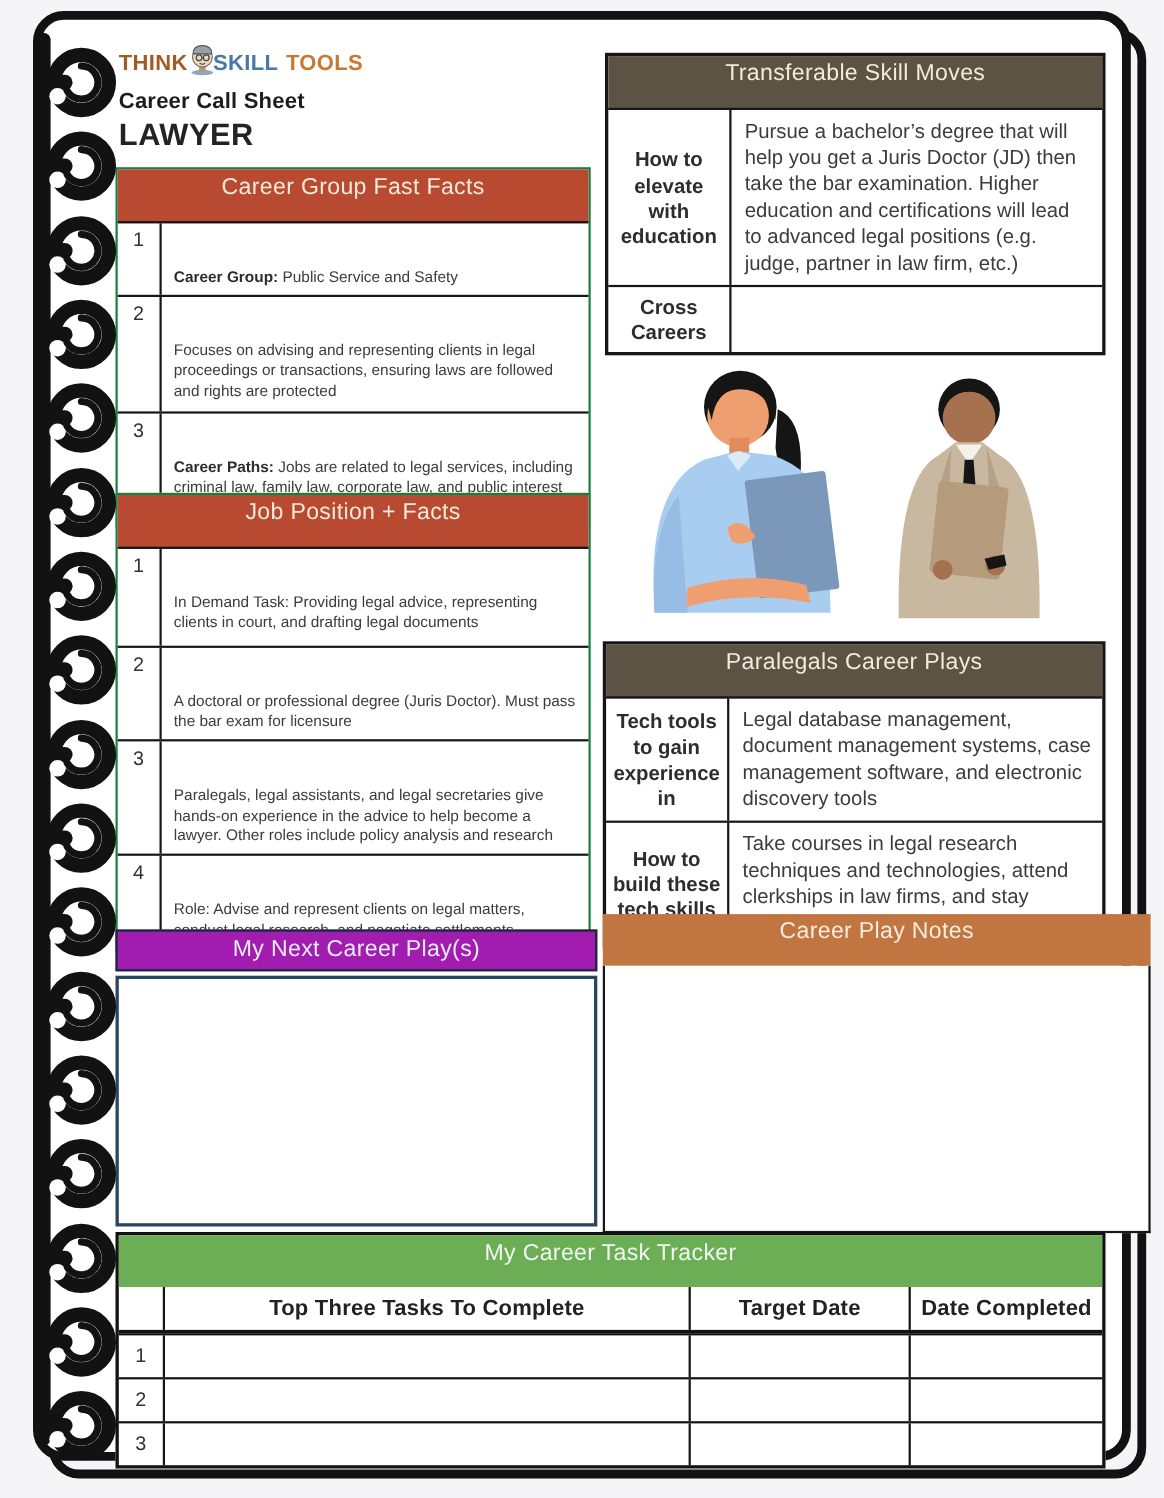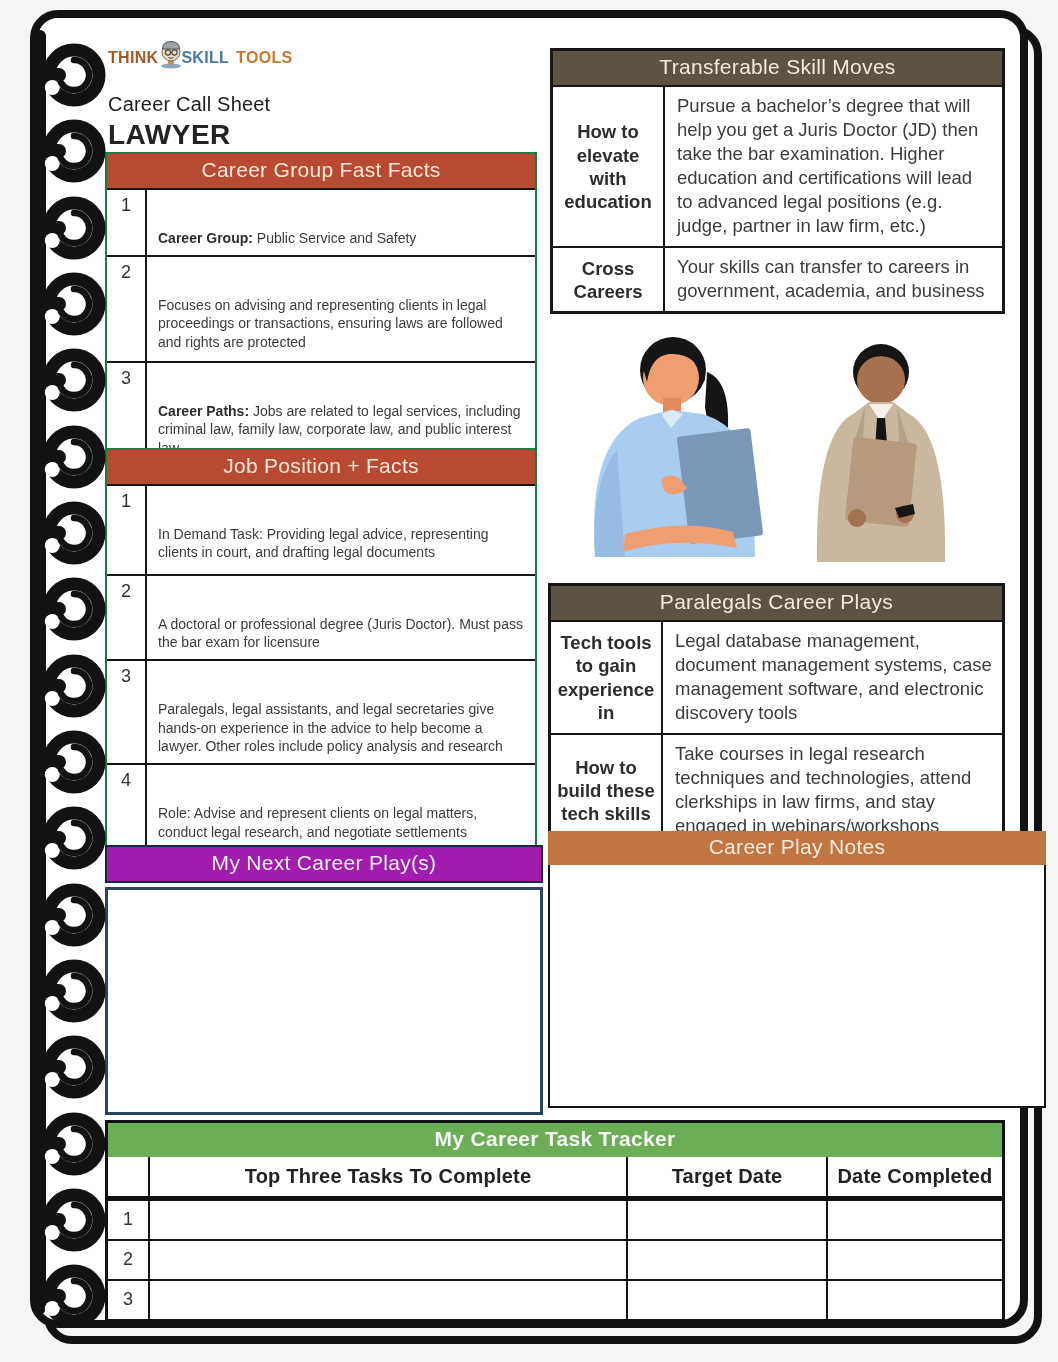--- a/index.html
+++ b/index.html
@@ -17,38 +17,38 @@
   .page{
     position:absolute;left:30px;top:10px;width:982px;height:1302px;
     border:8px solid #121212;border-radius:28px;background:#ffffff;z-index:1;
   }
   .binding{position:absolute;left:0;top:0;z-index:3;}
   .content{position:absolute;left:0;top:0;width:1058px;height:1362px;z-index:2;}
 
   
   .brand{position:absolute;left:108px;top:42px;}
   .logo-row{display:flex;align-items:center;gap:2px;height:32px;}
-  .logo-word{font-size:16px;font-weight:bold;letter-spacing:.3px;}
+  .logo-word{font-size:20px;font-weight:bold;letter-spacing:.3px;}
   .logo-think{color:#a45a22;}
   .logo-skill{color:#4878a8;margin-left:-3px;}
   .logo-tools{color:#c8792f;margin-left:5px;}
   .mascot{margin:-8px -2px 0 -2px;}
-  .sheet-label{font-size:20px;font-weight:400;color:#1d1d1d;margin-top:19px;letter-spacing:.2px;}
+  .sheet-label{font-size:20px;font-weight:700;color:#1d1d1d;margin-top:7px;letter-spacing:.2px;}
   .career-title{font-size:28px;font-weight:bold;color:#232323;margin-top:3px;letter-spacing:.5px;}
 
   
   .bar{
     text-align:center;color:#f3ead9;font-size:21px;letter-spacing:.3px;
-    padding:4px 0 6px 0;
+    padding:4px 0 19px 0;
   }
   .bar-red{background:#b94a32;}
   .bar-brown{background:#5d5345;}
   .bar-blue{background:#a21caf;color:#e8eef5;}
   .bar-orange{background:#c17540;color:#f6ece0;}
-  .bar-green{background:#6cae55;color:#f2f7ef;font-weight:bold;}
+  .bar-green{background:#6cae55;color:#f2f7ef;}
 
   
   .facts{position:absolute;width:432px;border:2px solid #15803d;background:#fff;box-sizing:border-box;}
   .facts .bar{border-bottom:2px solid #161616;}
   .t-row{display:grid;grid-template-columns:40px 1fr;box-sizing:border-box;}
   .t-row + .t-row{border-top:2px solid #161616;}
   .num-cell{
     border-right:2px solid #161616;text-align:center;padding-top:5px;
     font-size:18px;color:#333;
   }
@@ -189,21 +189,20 @@
   </div>
 
   <div class="lfacts" style="left:550px;top:48px;">
     <div class="bar bar-brown">Transferable Skill Moves</div>
     <div class="l-row" style="min-height:158px;">
       <div class="label-cell">How to elevate with education</div>
       <div class="value-cell">Pursue a bachelor’s degree that will help you get a Juris Doctor (JD) then take the bar examination. Higher education and certifications will lead to advanced legal positions (e.g. judge, partner in law firm, etc.)</div>
     </div>
     <div class="l-row" style="min-height:54px;">
       <div class="label-cell">Cross Careers</div>
-      <div class="value-cell">Your skills can transfer to careers in government, academia, and business</div>
     </div>
   </div>
 
   <svg class="illu" width="430" height="252" viewBox="0 0 430 252">
 
     <g>
       <path d="M142 50 Q168 60 162 120 Q158 160 148 175 L136 172 Q148 130 140 85 Z" fill="#151515"></path>
       <circle cx="108" cy="48" r="33" fill="#151515"></circle>
       <circle cx="106" cy="56" r="28" fill="#ef9e70"></circle>
       <path d="M78 46 Q86 20 112 22 Q136 24 140 46 L140 60 Q132 30 104 32 Q86 34 82 60 Z" fill="#151515"></path>

